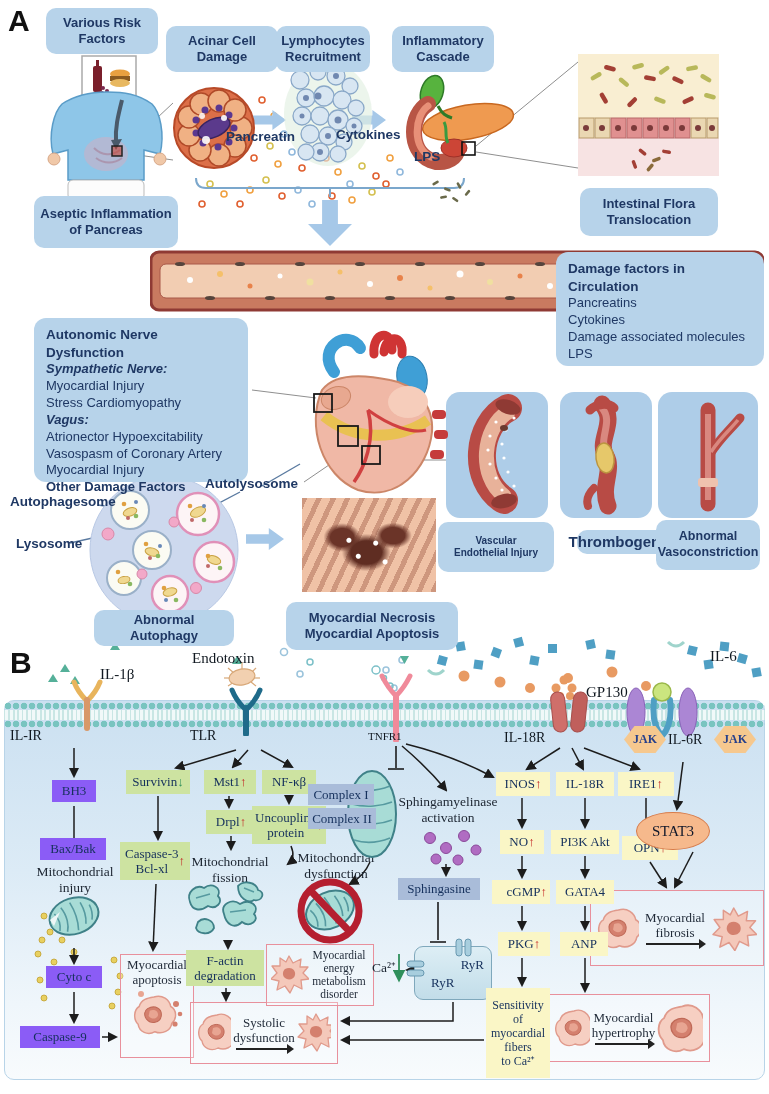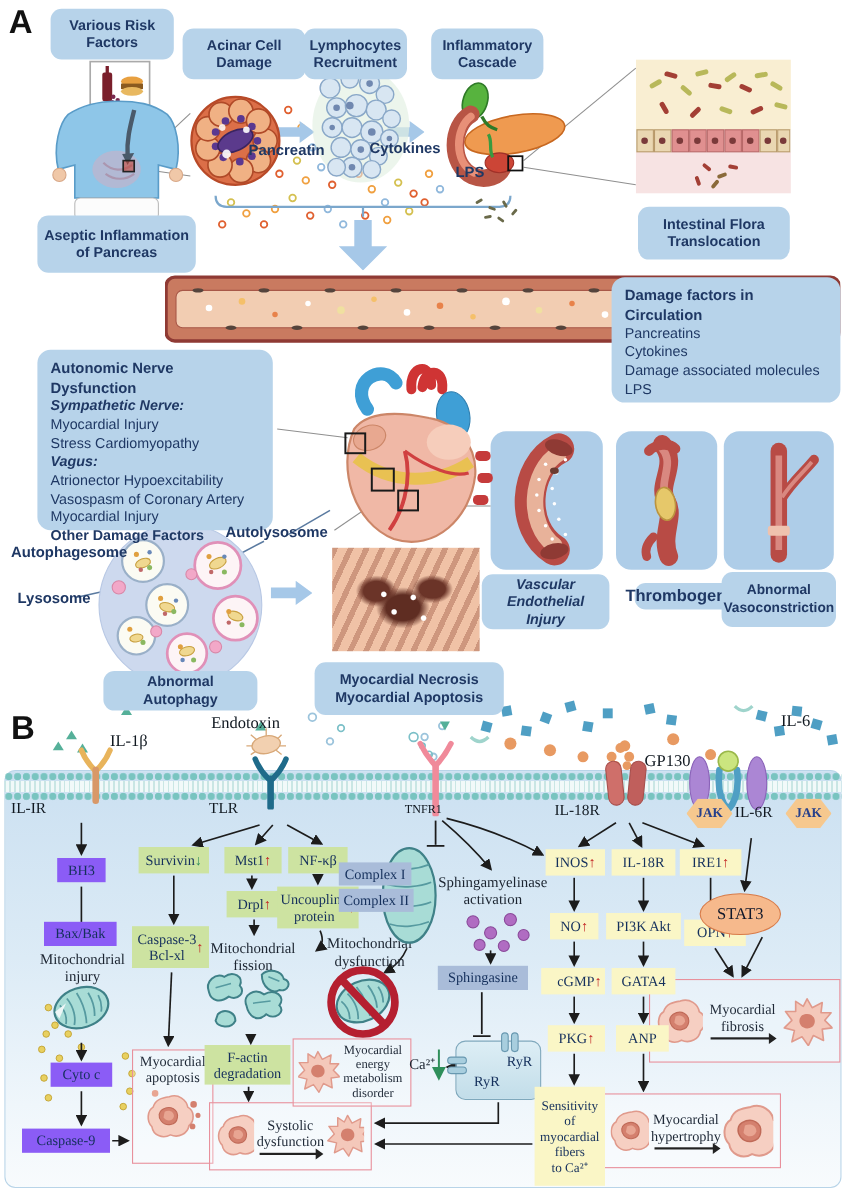--- a/index.html
+++ b/index.html
@@ -428,21 +428,21 @@
   </div>
   <div class="inset" style="left:658px;top:392px;width:100px;height:126px;">
     <svg width="100" height="126">
       <path d="M50 18 L50 112" stroke="#b84b45" stroke-width="15" stroke-linecap="round" fill="none"></path>
       <path d="M52 62 C62 46 72 38 82 26" stroke="#b84b45" stroke-width="9" stroke-linecap="round" fill="none"></path>
       <path d="M50 22 L50 108" stroke="#d98880" stroke-width="6" fill="none"></path>
       <path d="M53 60 C62 46 70 40 80 28" stroke="#d98880" stroke-width="3.5" fill="none"></path>
       <rect x="40" y="86" width="20" height="9" rx="3" fill="#efc2ae"></rect>
     </svg>
   </div>
-  <div class="bluebox" style="left:438px;top:522px;width:116px;height:50px;font-size:13px;font-style:italic;">Vascular
+  <div class="bluebox" style="left:438px;top:522px;width:116px;height:50px;font-size:10px;">Vascular
 Endothelial Injury</div>
   <div class="bluebox" style="left:554px;top:530px;width:104px;height:24px;font-size:15px;margin-left:23px;">Thrombogenesis</div>
   <div class="bluebox" style="left:656px;top:520px;width:104px;height:50px;font-size:12.5px;">Abnormal
 Vasoconstriction</div>
 
   <svg class="abs hi" style="left:86px;top:474px;" width="156" height="152">
     <circle cx="78" cy="76" r="74" fill="#cdd9ee" stroke="#b8c8e4"></circle>
     <g>
       <circle cx="44" cy="36" r="19" fill="#fbfbf3" stroke="#9ab0c8" stroke-width="2"></circle>
       <circle cx="66" cy="76" r="19" fill="#fbfbf3" stroke="#9ab0c8" stroke-width="2"></circle>

